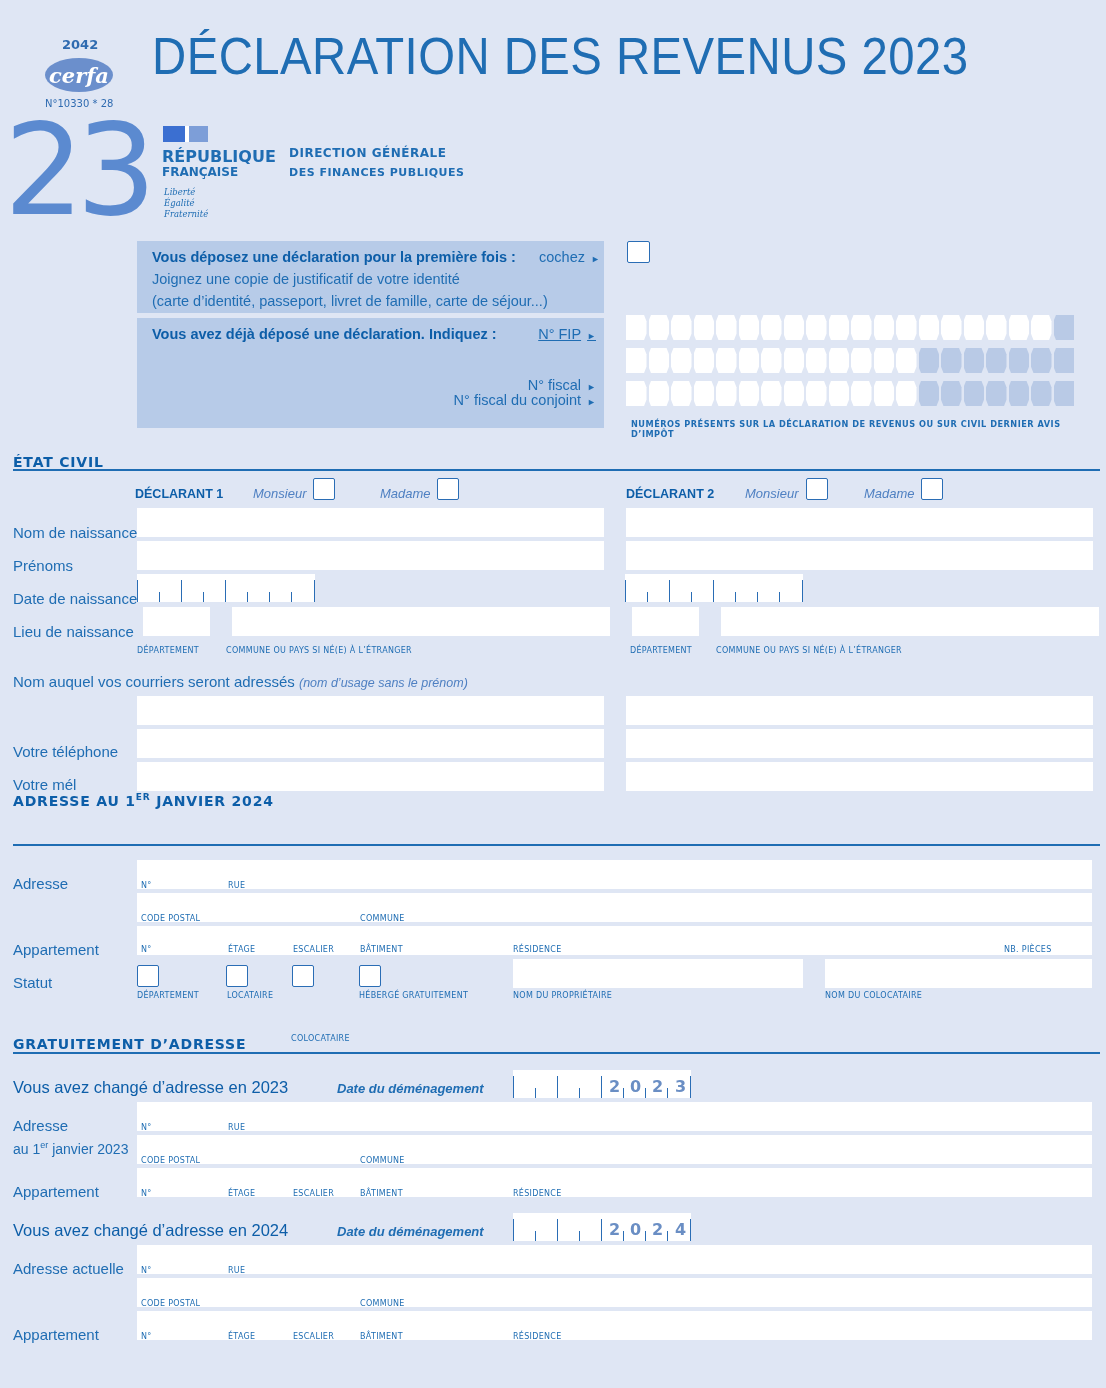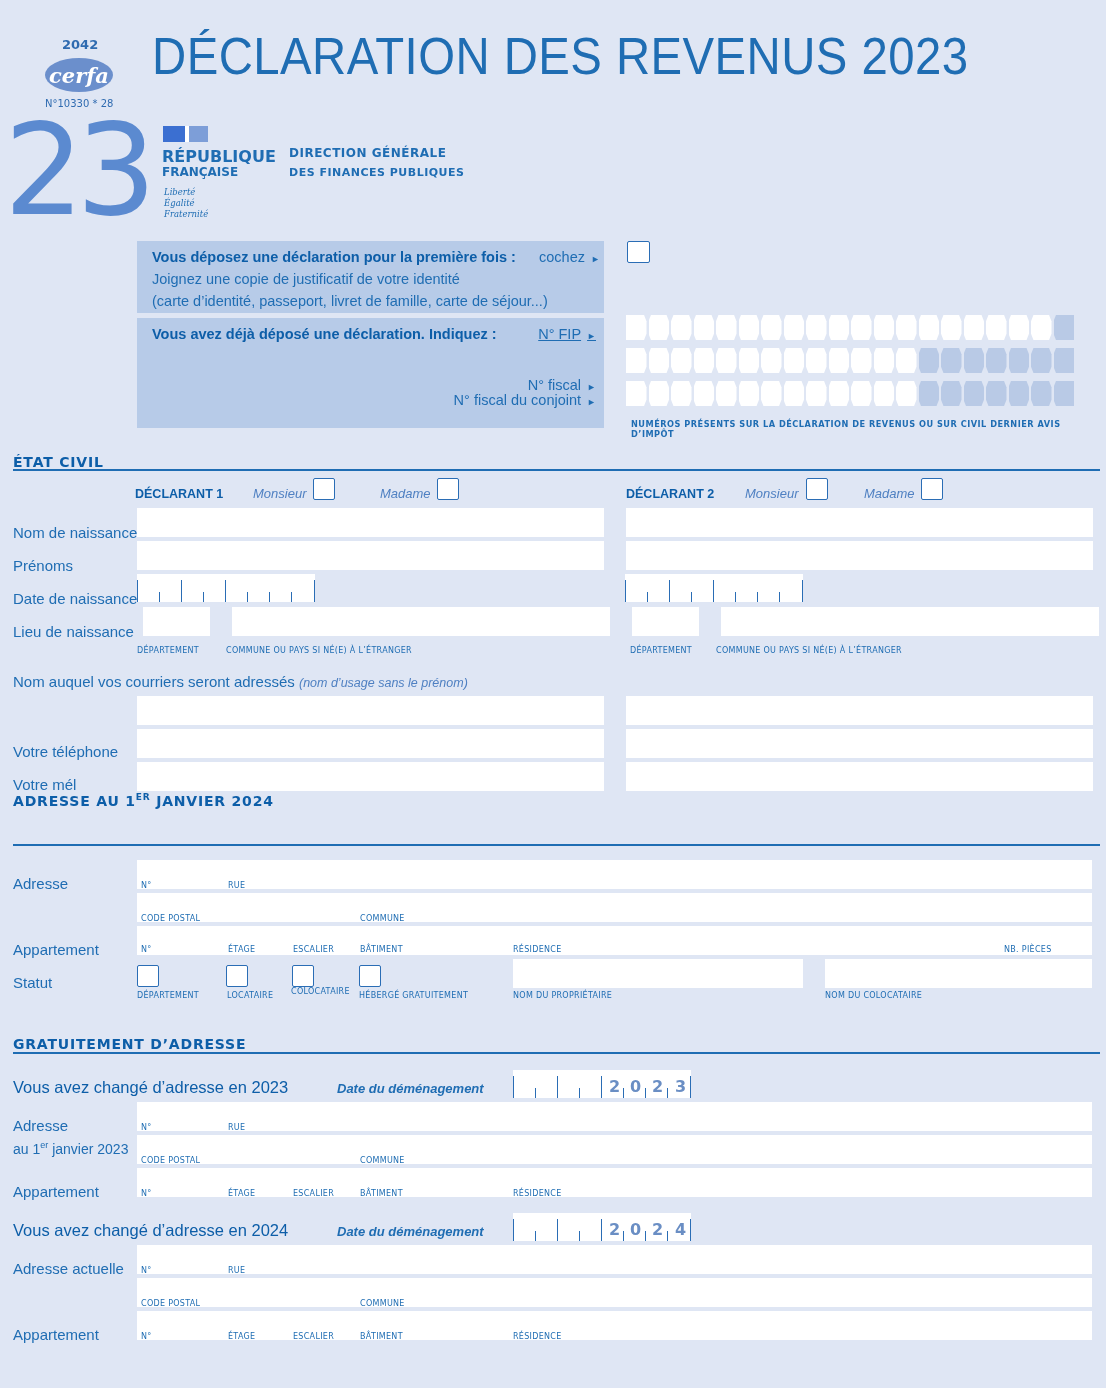--- a/index.html
+++ b/index.html
@@ -234,21 +234,21 @@
 <div class="sub-lbl" style="left:513px;top:945px;">RÉSIDENCE</div>
 <div class="sub-lbl" style="left:976px;top:945px;margin-left:28px;">NB. PIÈCES</div>
 
 <div class="row-lbl" style="left:13px;top:974px;">Statut</div>
 <div class="chk" style="left:137px;top:965px;"></div>
 <div class="chk" style="left:226px;top:965px;"></div>
 <div class="chk" style="left:292px;top:965px;"></div>
 <div class="chk" style="left:359px;top:965px;"></div>
 <div class="sub-lbl" style="left:137px;top:991px;">DÉPARTEMENT</div>
 <div class="sub-lbl" style="left:227px;top:991px;">LOCATAIRE</div>
-<div class="sub-lbl" style="left:291px;top:987px;">COLOCATAIRE</div>
+<div class="sub-lbl" style="left:291px;top:1034px;">COLOCATAIRE</div>
 <div class="sub-lbl" style="left:359px;top:991px;">HÉBERGÉ GRATUITEMENT</div>
 
 <div class="field" style="left:513px;top:959px;width:290px;height:29px;"></div>
 <div class="sub-lbl" style="left:513px;top:991px;">NOM DU PROPRIÉTAIRE</div>
 <div class="field" style="left:825px;top:959px;width:267px;height:29px;"></div>
 <div class="sub-lbl" style="left:825px;top:991px;">NOM DU COLOCATAIRE</div>
 
 <div class="sec-title" style="top:1036px;">GRATUITEMENT D’ADRESSE</div>
 <div class="sec-rule" style="top:1052px;"></div>
 

